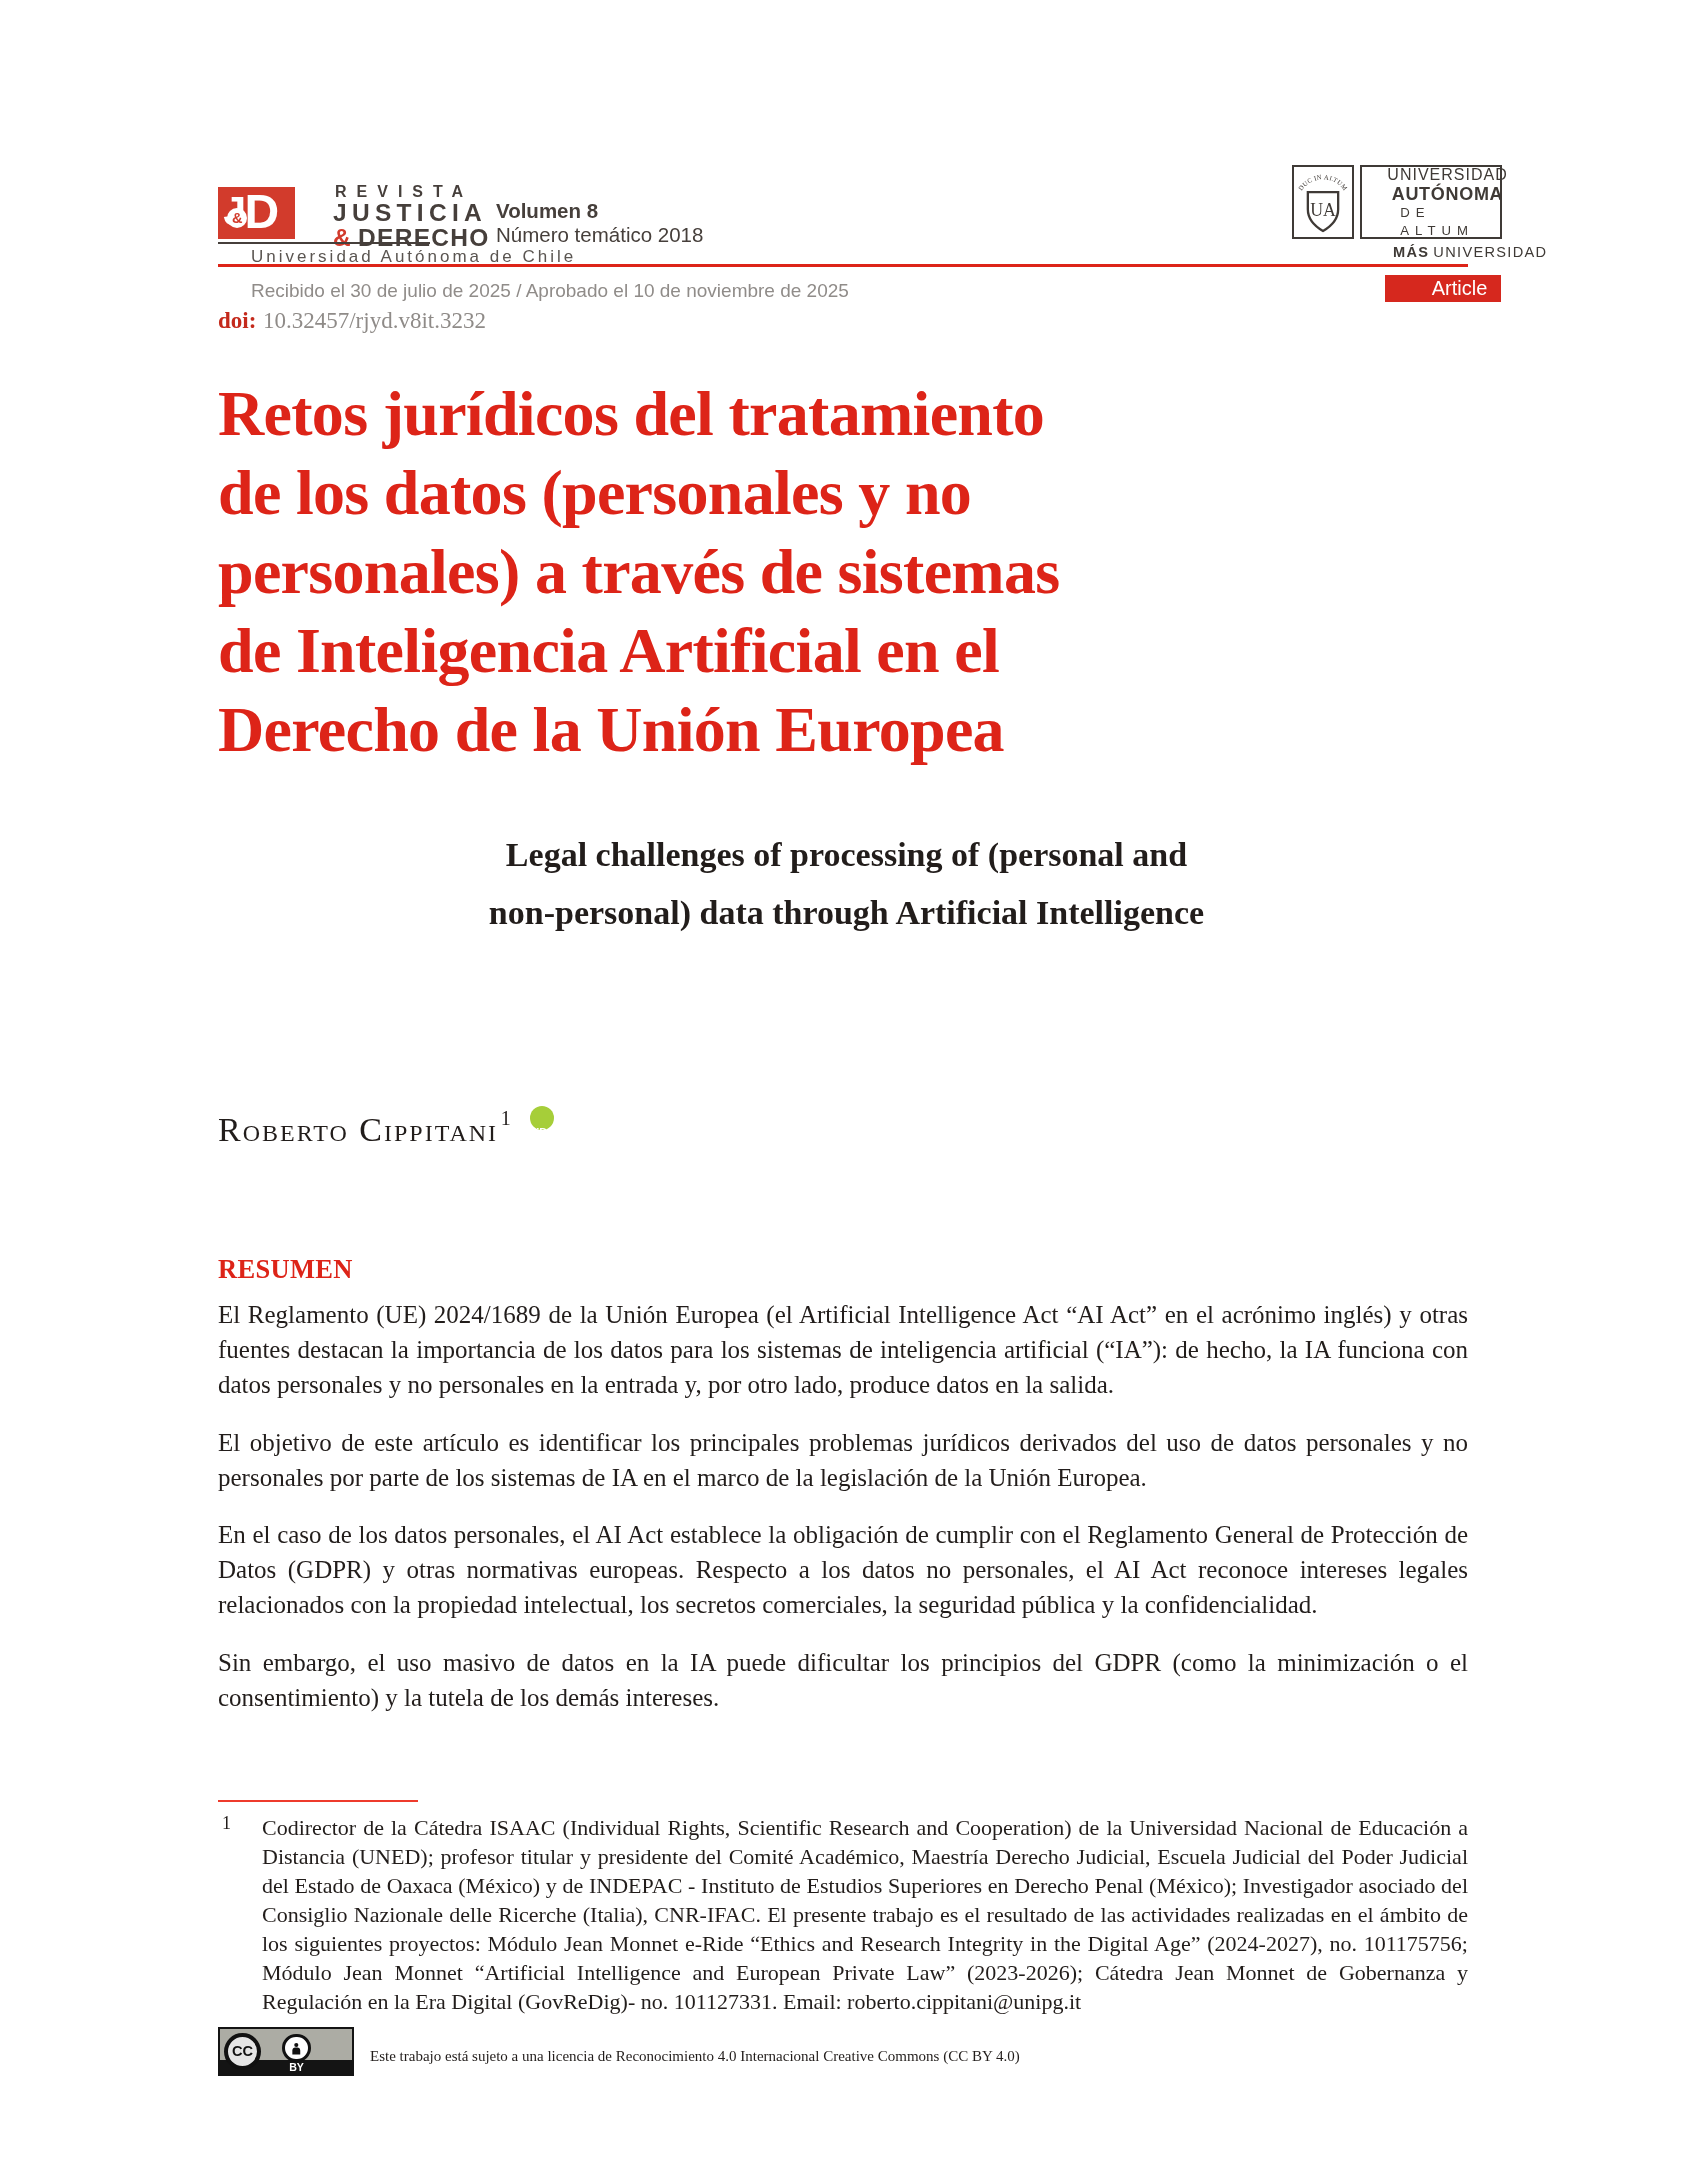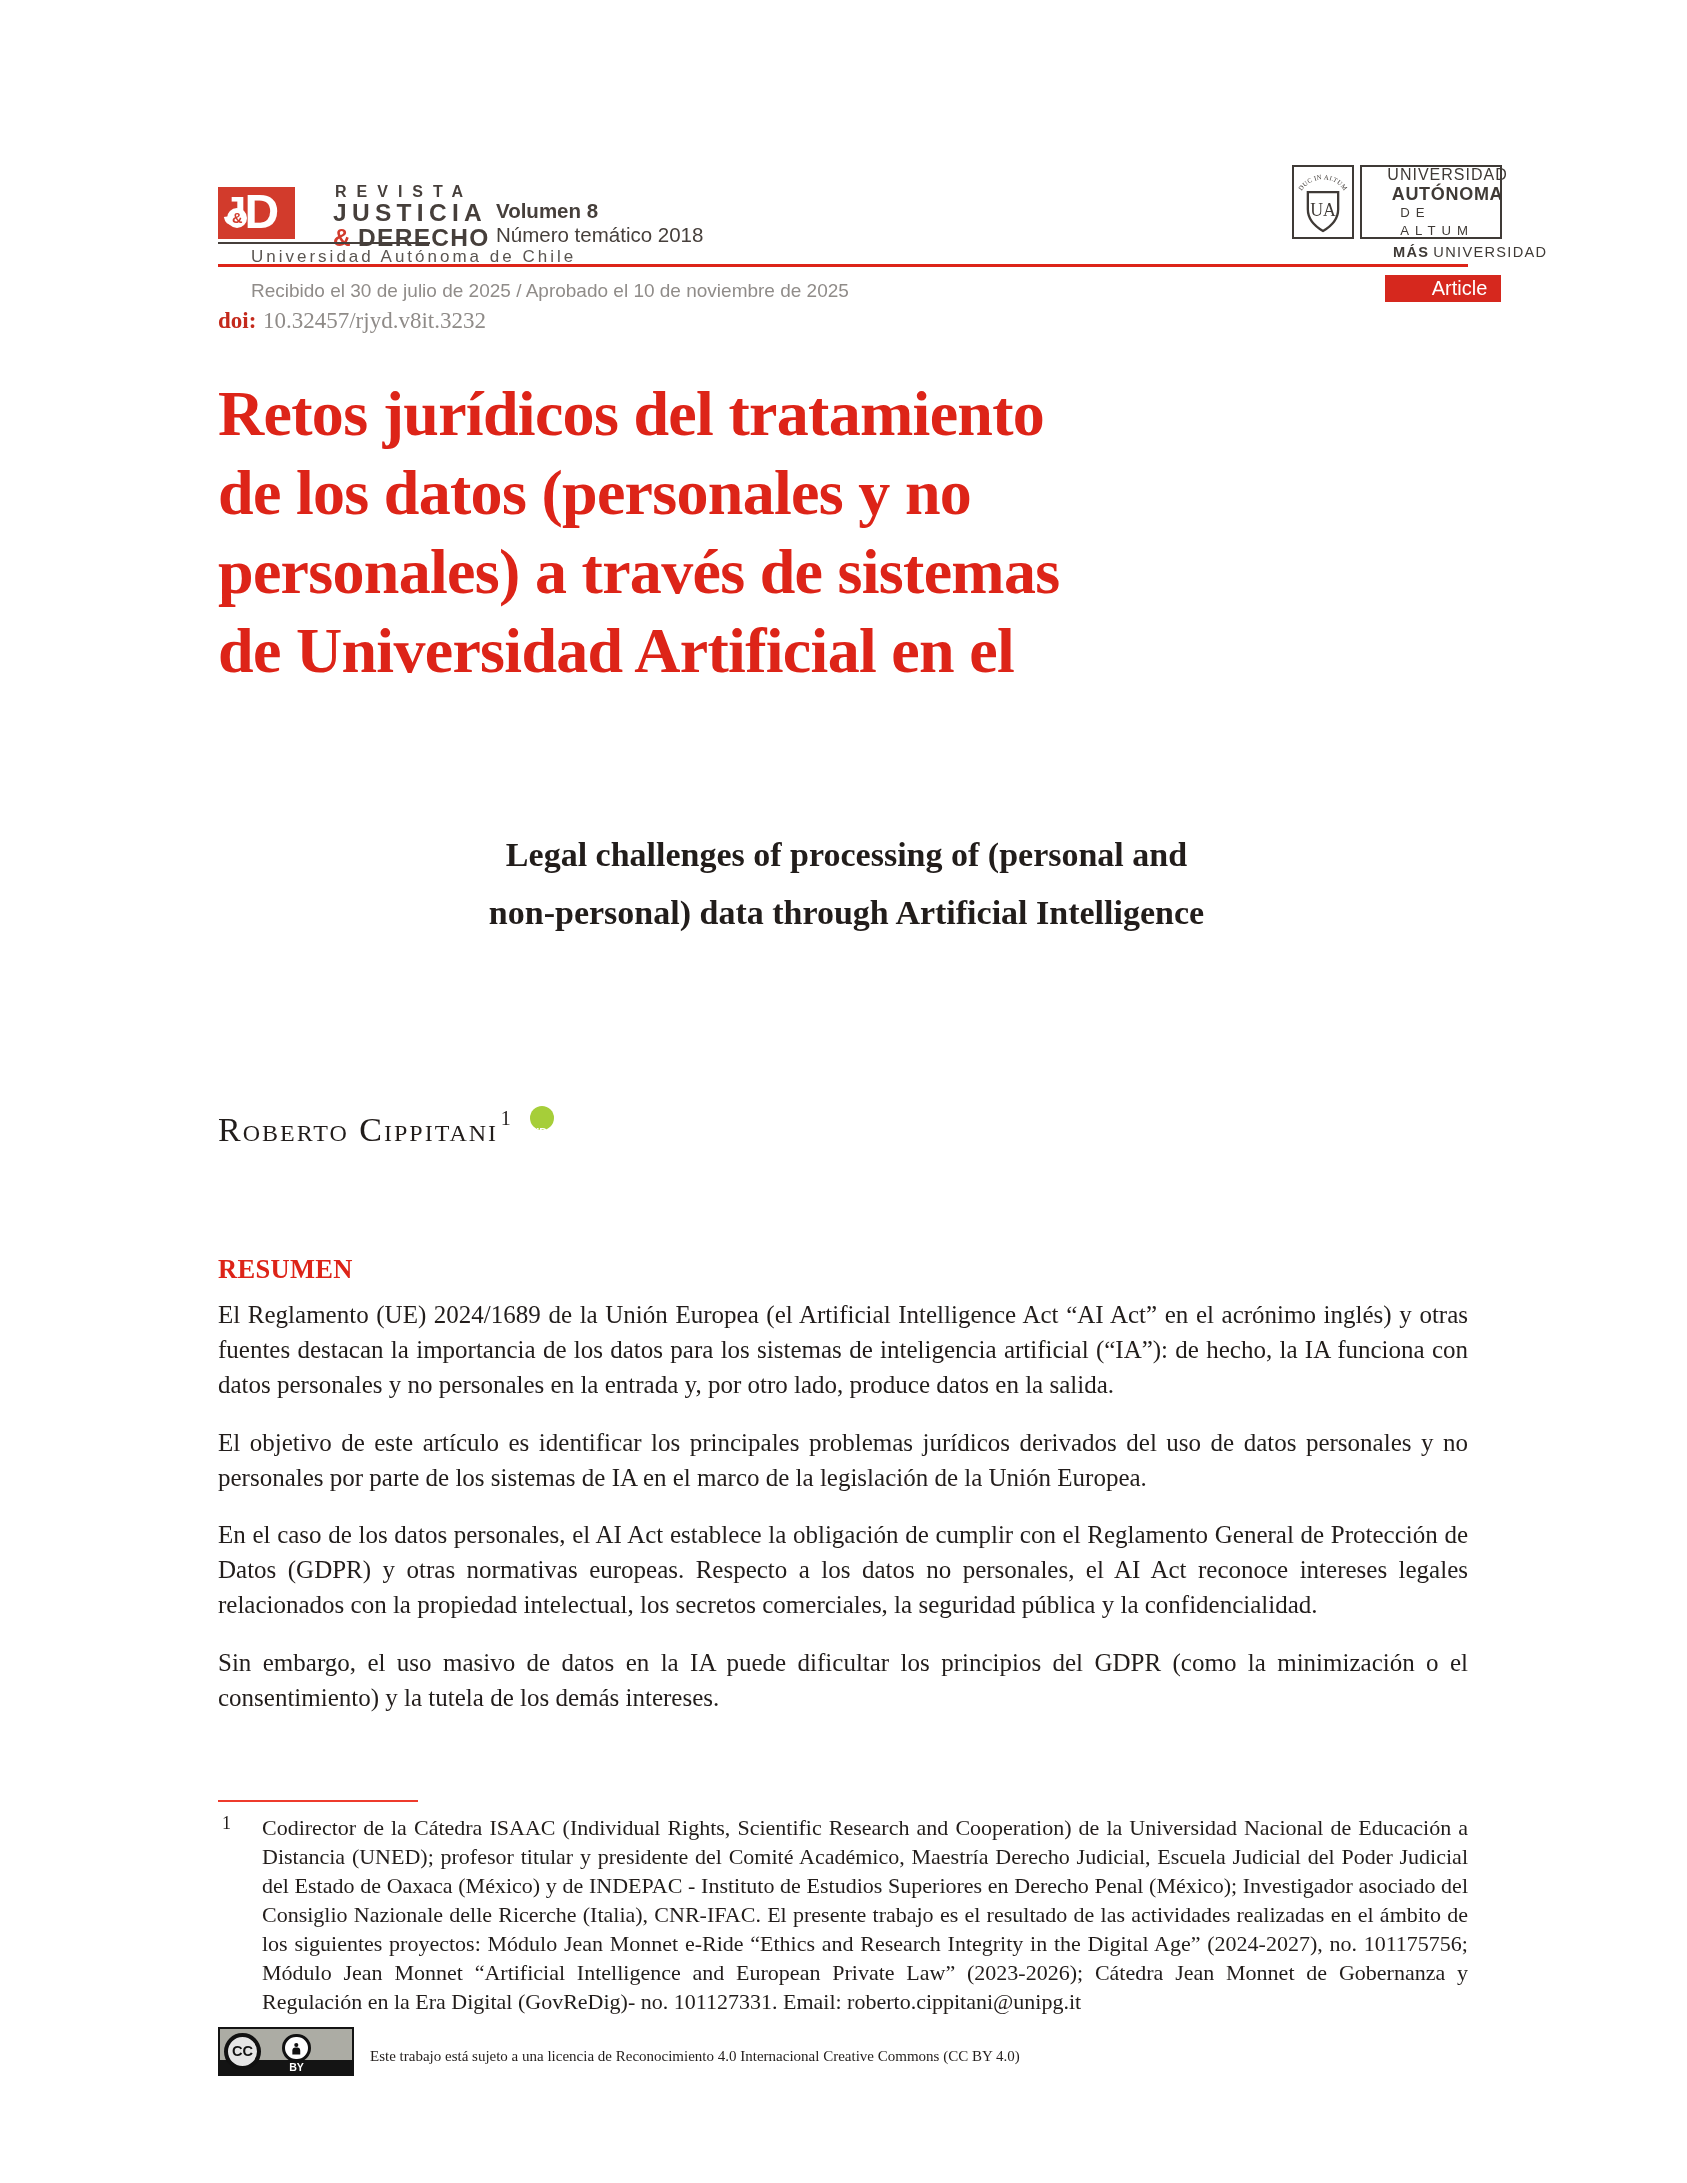--- a/index.html
+++ b/index.html
@@ -134,21 +134,22 @@
   <div class="abs sans received">Recibido el 30 de julio de 2025 / Aprobado el 10 de noviembre de 2025</div>
   <div class="abs sans article-badge">Article</div>
   <div class="abs doi-line">
     <span class="doi-label">doi:</span><span class="doi-value">10.32457/rjyd.v8it.3232</span>
   </div>
 
   <div class="abs title-es">
     <div>Retos jurídicos del tratamiento</div>
     <div>de los datos (personales y no</div>
     <div>personales) a través de sistemas</div>
-    <div>de Universidad Artificial en el</div>
+    <div>de Inteligencia Artificial en el</div>
+    <div>Derecho de la Unión Europea</div>
   </div>
 
   <div class="abs title-en">
     <div>Legal challenges of processing of (personal and</div>
     <div>non-personal) data through Artificial Intelligence</div>
   </div>
 
   <div class="abs author-line">
     <span class="author-name">Roberto Cippitani</span><span class="author-sup">1</span>
     <span class="orcid"><span>iD</span></span>

